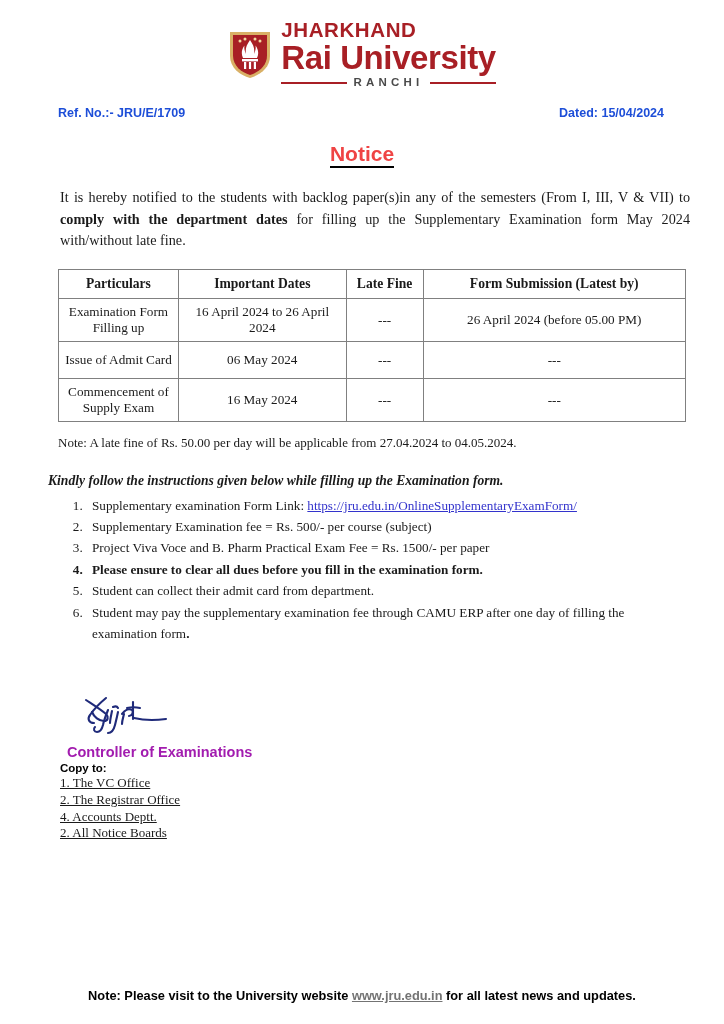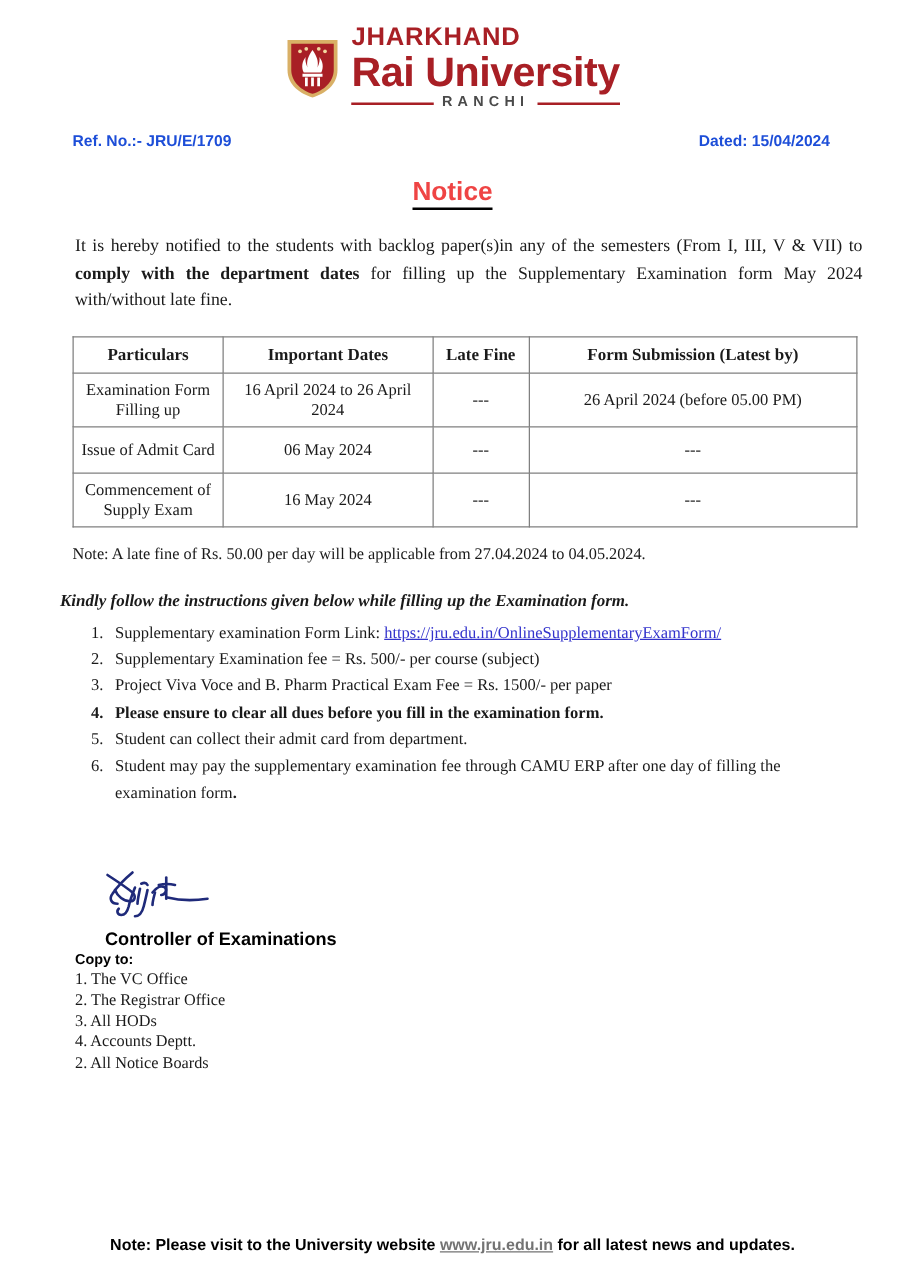--- a/index.html
+++ b/index.html
@@ -139,39 +139,40 @@
   ol.instructions li.bold { font-weight: bold; }
   a.inline-link {
     color: #3333cc;
     text-decoration: underline;
   }
 
   
   .sig-wrap { margin: 48px 0 0 78px; height: 46px; }
   .sig-wrap svg { display: block; }
   .coe {
-    margin: 6px 0 0 84px;
+    margin: 6px 0 0 67px;
     font-family: "Liberation Sans", sans-serif;
     font-weight: bold;
     font-size: 14.5px;
-    color: #000000;
+    color: #a21caf;
   }
   .copy-to {
     margin: 2px 0 0 60px;
     font-family: "Liberation Sans", sans-serif;
     font-weight: bold;
     font-size: 11.5px;
     color: #000;
   }
   ul.copy-list {
     list-style: none;
     margin: 1px 0 0 60px;
     padding: 0;
     font-size: 13px;
     line-height: 1.28;
+    text-decoration: underline;
   }
 
   
   .footer {
     position: absolute;
     left: 0; right: 0;
     top: 988px;
     text-align: center;
     font-family: "Liberation Sans", sans-serif;
     font-weight: bold;
@@ -283,18 +284,17 @@
       <path d="M56 26 C64 28 74 29 88 27"></path>
     </g>
   </svg>
 </div>
 <div class="coe">Controller of Examinations</div>
 
 <div class="copy-to">Copy to:</div>
 <ul class="copy-list">
   <li>1. The VC Office</li>
   <li>2. The Registrar Office</li>
-  <li>3. All HODs</li>
   <li>4. Accounts Deptt.</li>
   <li>2. All Notice Boards</li>
 </ul>
 
 <div class="footer"><span>Note: Please visit to the University website </span><a href="#">www.jru.edu.in</a><span>  for all latest news and updates.</span></div>
 
 </body></html>

